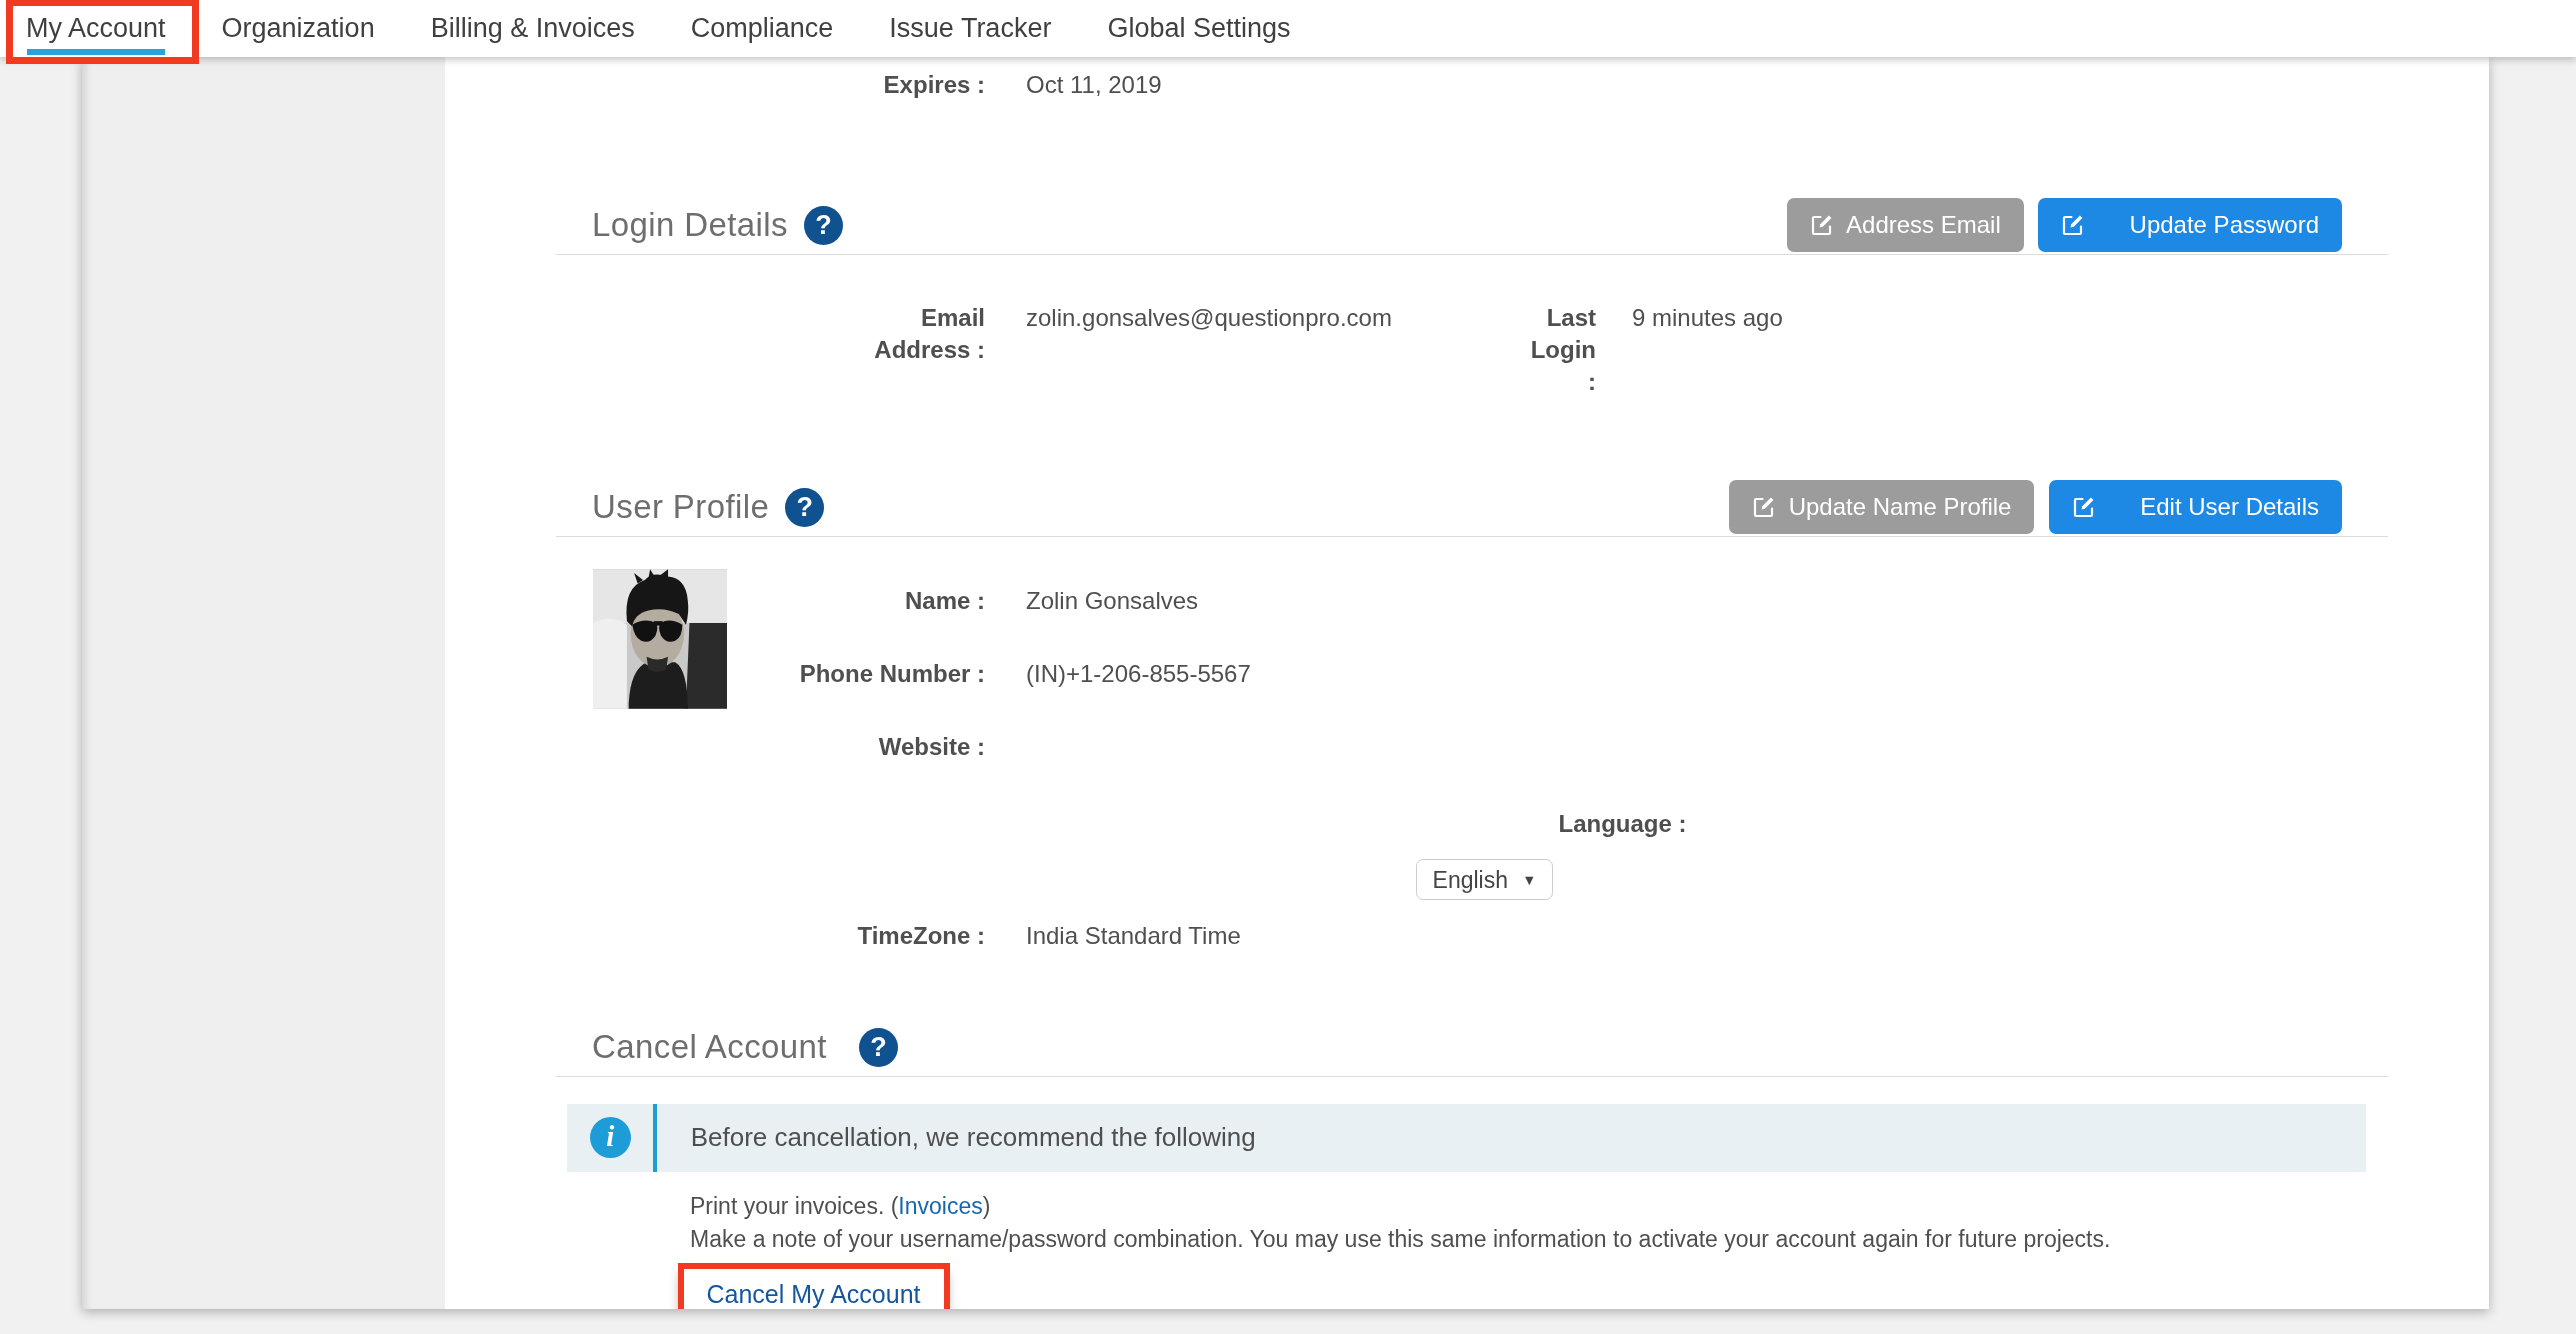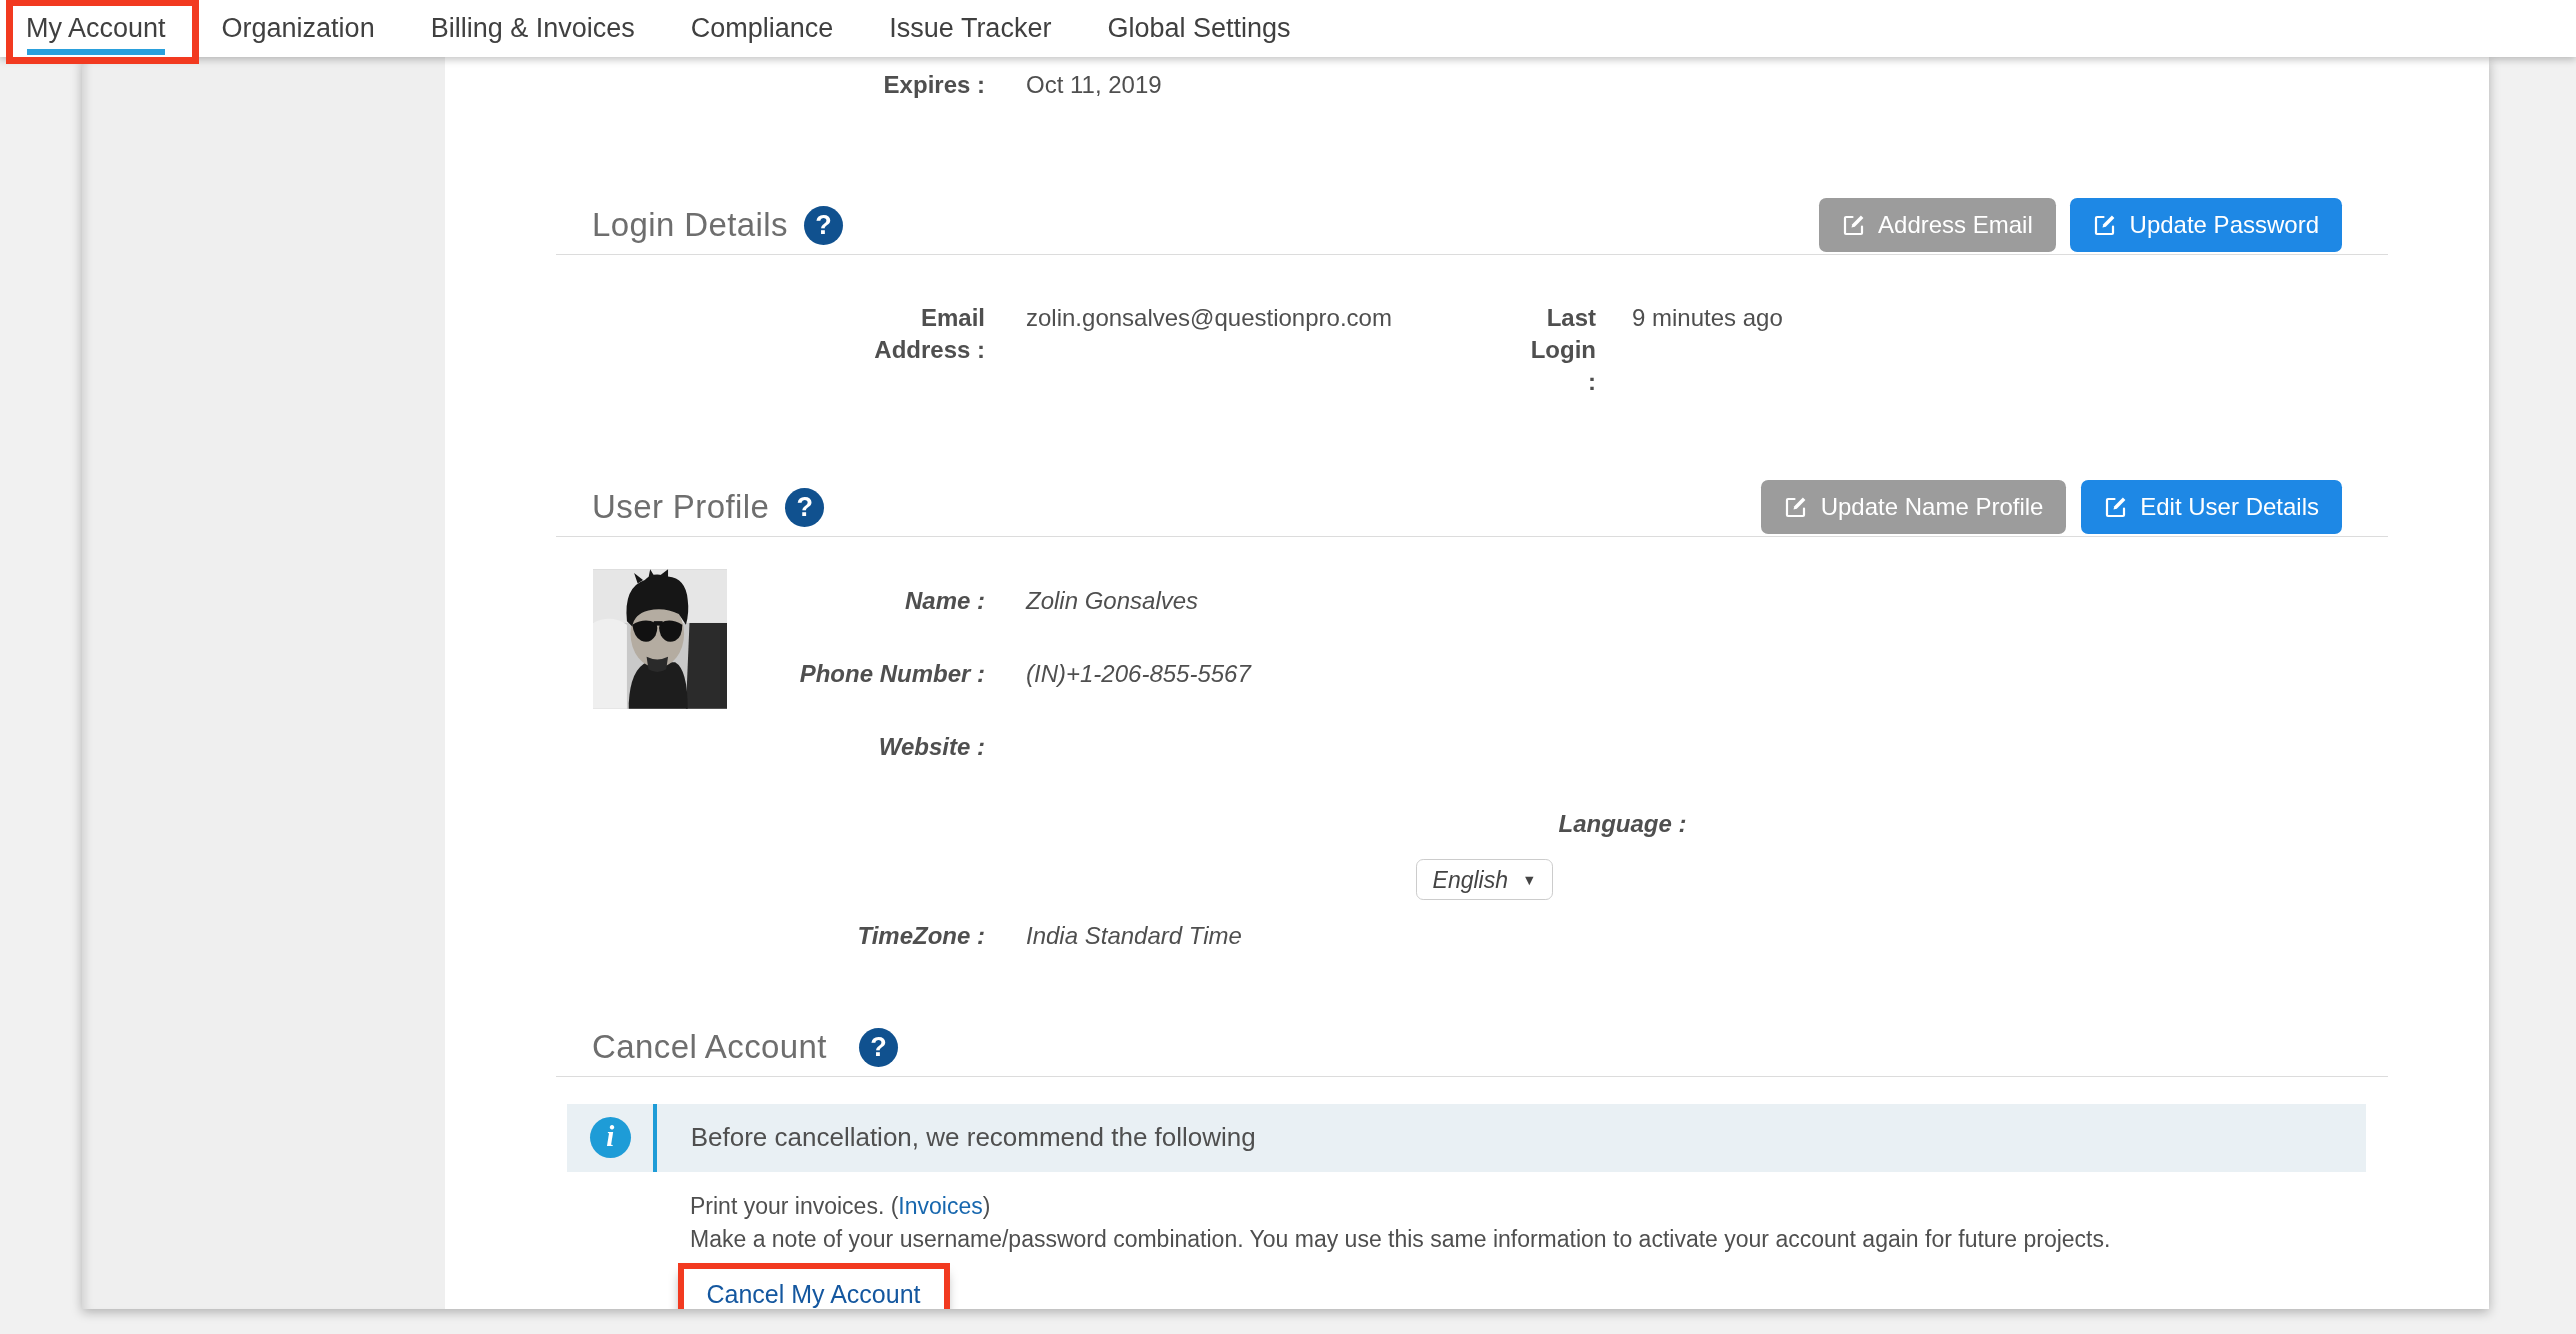--- a/index.html
+++ b/index.html
@@ -81,33 +81,33 @@
   }
   .header-buttons { margin-left:auto; margin-right:46px; display:flex; }
   .divider { border-bottom:0.9px solid #dcdcdc; margin-top:1.8px; }
 
   .btn {
     display:inline-flex; align-items:center;
     border:none; border-radius:7.2px; cursor:pointer;
     color:#ffffff; font-family:inherit; font-size:24px;
     padding:0 23px; height:54px;
   }
-  .btn + .btn { margin-left:14.3px; }
+  .btn + .btn { margin-left:14.3px;gap:32px; }
   .btn-gray { background:#9c9c9c; }
   .btn-blue { background:#1e88e5; }
   .btn-icon { margin-right:12.5px; flex:none; }
 
   
   .expires-row { margin-top:1.8px; }
   .login-section-header { margin-top:97px; }
   .email-row { margin-top:47px; }
 
   
   .profile-header { margin-top:82px; }
-  .profile-body { position:relative; padding-top:48px;font-style:italic; }
+  .profile-body { position:relative; padding-top:48px; }
   .avatar {
     position:absolute; left:37px; top:32px; width:134px; height:140px;
     overflow:hidden; background:#cfcfcf;
   }
   .profile-row { margin-bottom:41px; }
   .lang-row { margin-bottom:20px; align-items:center;flex-direction:column; }
   .lang-row .form-label { line-height:39px; }
   .dropdown {
     display:inline-flex; align-items:center;
     margin-left:25px; height:41px; padding:0 16px;

